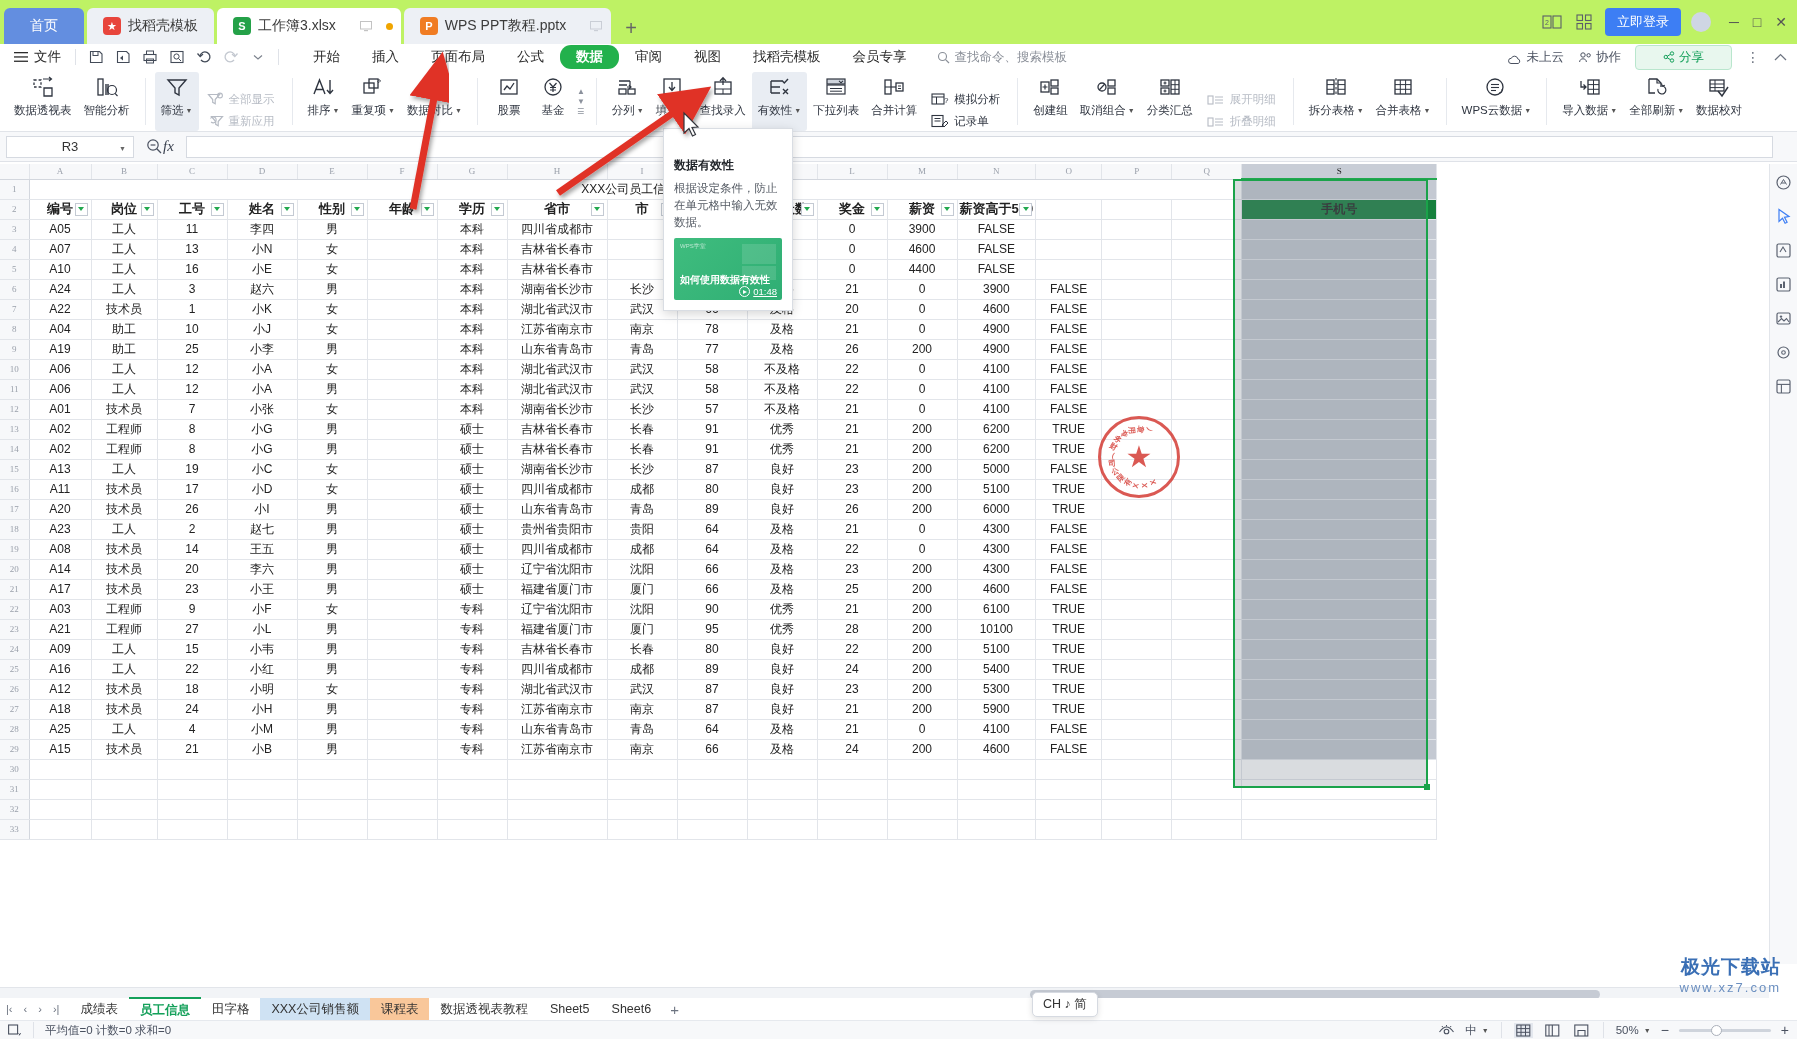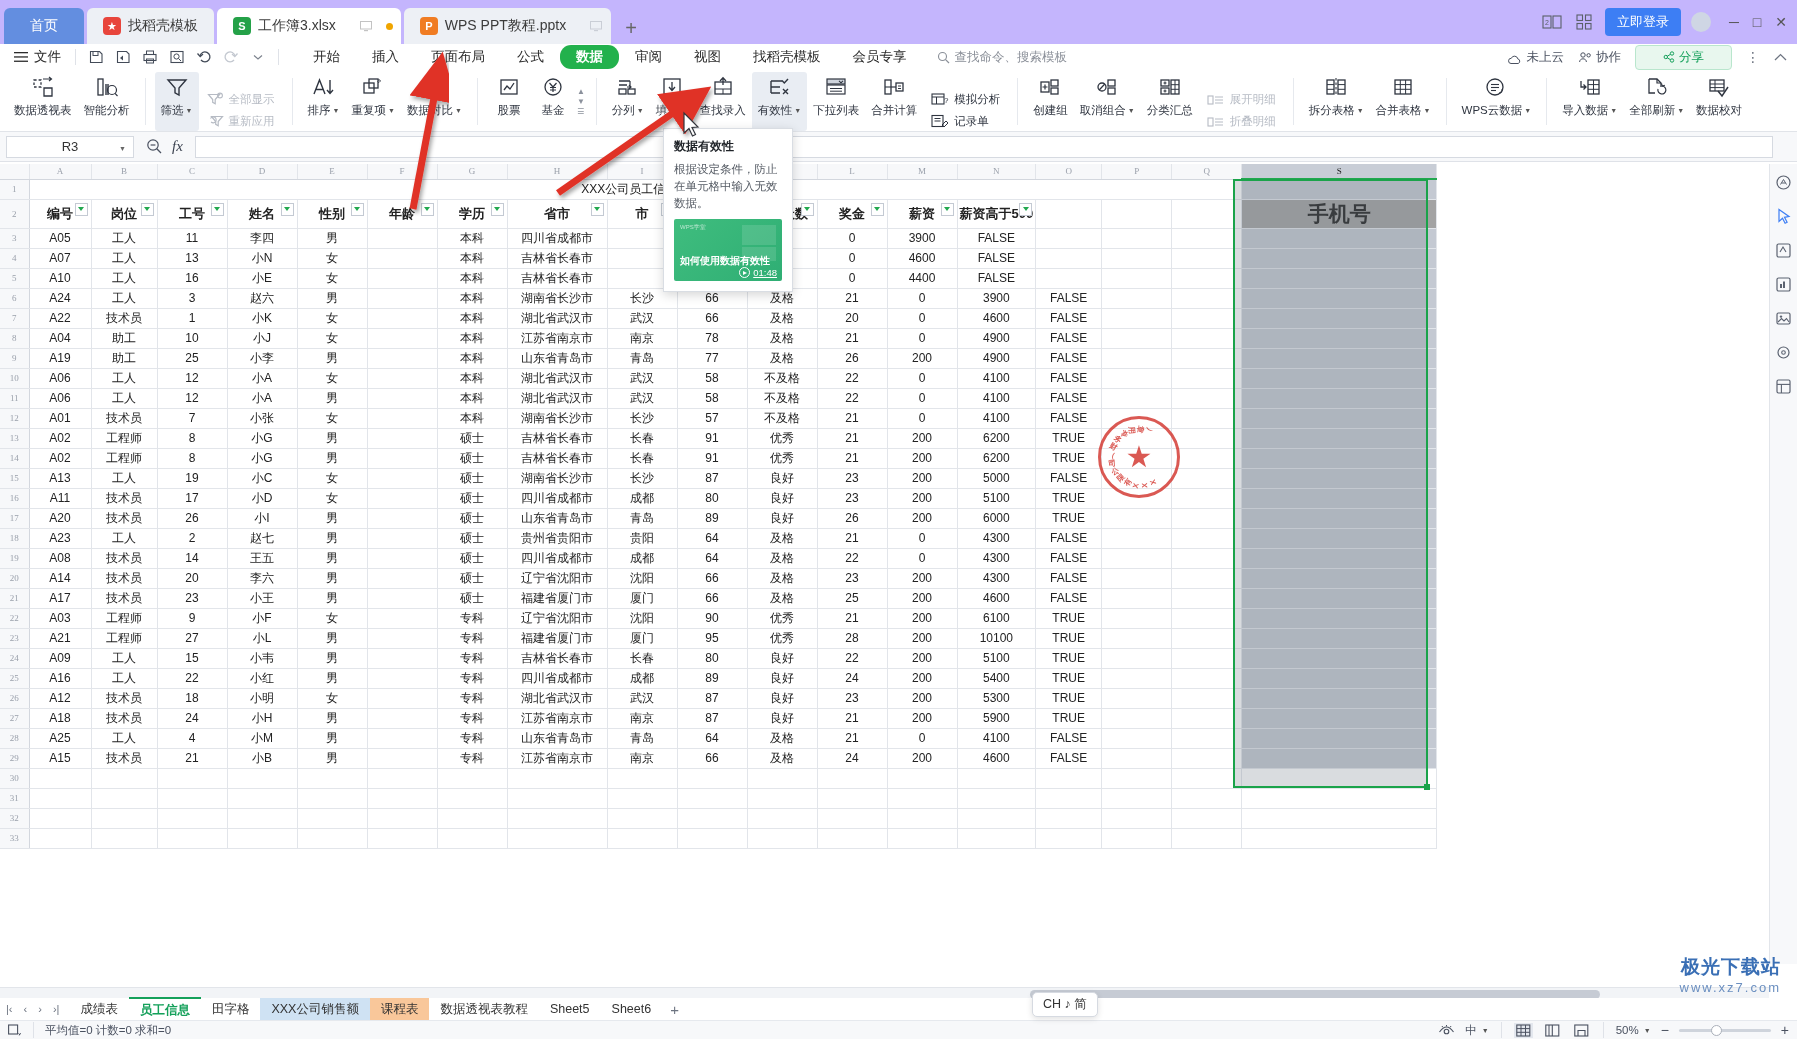--- a/index.html
+++ b/index.html
@@ -5,21 +5,21 @@
   * { box-sizing: border-box; margin:0; padding:0; }
   html,body{ width:1797px; height:1039px; overflow:hidden; }
   body{
     font-family:"Liberation Sans","DejaVu Sans",sans-serif;
     font-size:12px; color:#333; background:#fff;
     -webkit-font-smoothing:antialiased;
   }
   .app{ position:relative; width:1797px; height:1039px; }
 
   
-  .titlebar{ height:44px; background:#c4b5fd; display:flex; align-items:flex-end; position:relative; }
+  .titlebar{ height:44px; background:#bef264; display:flex; align-items:flex-end; position:relative; }
   .tb-tabs{ display:flex; align-items:flex-end; height:44px; padding-left:4px; }
   .tab{ height:36px; display:flex; align-items:center; gap:7px; padding:0 16px;
         font-size:14px; color:#3b3b3b; border-radius:6px 6px 0 0; position:relative; cursor:default; white-space:nowrap;}
   .tab.home{ background:#638ee0; color:#fff; padding:0 26px; }
   .tab.inactive{ background:#edf0f5; margin-left:3px;}
   .tab.active{ background:#fff; margin-left:3px; }
   .tab .ic{ width:18px;height:18px;border-radius:4px;display:inline-flex;align-items:center;justify-content:center;
             color:#fff;font-size:11px;font-weight:bold;}
   .ic.red{background:#e8453c;} .ic.green{background:#24a148;} .ic.orange{background:#f07c23;}
   .tab .mini{ width:14px;height:14px;opacity:.5; margin-left:16px;}
@@ -56,21 +56,21 @@
   .caret{ font-size:7px; color:#555; margin-left:2px; vertical-align:middle;}
   .rstack{ display:flex; flex-direction:column; justify-content:flex-end; gap:3px; padding:0 4px;}
   .rrow{ display:flex; align-items:center; gap:5px; font-size:11.5px; color:#2f3540; padding:2px 4px; border-radius:3px; white-space:nowrap;}
   .rrow.dis{ color:#b6bbc4; }
   .spinner{ display:flex; flex-direction:column; justify-content:center; gap:1px; color:#8b919c; font-size:8px; padding:0 2px;}
 
   
   .fbar{ height:30px; background:#f7f8fa; display:flex; align-items:center; gap:6px; padding:0 6px; border-bottom:1px solid #dfe2e8;}
   .namebox{ width:128px; height:22px; background:#fff; border:1px solid #d6dae1; display:flex; align-items:center; justify-content:center; position:relative; font-size:13px;}
   .namebox .cv{ font-size:7px; color:#666; position:absolute; right:7px; top:8px;}
-  .fx-zone{ display:flex; align-items:center; gap:9px; color:#4a5160; padding:0 6px;}
+  .fx-zone{ display:flex; align-items:center; color:#4a5160; padding:0 6px;}
   .finput{ flex:1; height:22px; background:#fff; border:1px solid #d6dae1; margin-right:18px;}
 
   
   .gridwrap{ position:absolute; left:0; top:164px; right:0; bottom:75px; background:#fff; overflow:hidden;}
   table.sheet{ border-collapse:collapse; table-layout:fixed; }
   .colhdr td{ height:15px; background:#f7f8fa; border-right:1px solid #e2e5ea; border-bottom:1px solid #d3d7de;
               text-align:center; font-size:9px; color:#9aa0ab; font-family:"Liberation Serif",serif;}
   .rowhdr{ width:29px; background:#f7f8fa; border-right:1px solid #d3d7de; border-bottom:1px solid #e2e5ea;
            text-align:center; font-size:9px; color:#9aa0ab; font-family:"Liberation Serif",serif;}
   td.cell{ border-right:1px solid #e2e5ea; border-bottom:1px solid #e2e5ea; height:20px; font-size:12px; color:#222;
@@ -88,21 +88,21 @@
   .stamp{ position:absolute; width:82px; height:82px; border:3px solid #d3352e; border-radius:50%;
           display:flex; align-items:center; justify-content:center; opacity:.82; }
   .stamp .star{ color:#d3352e; font-size:30px; line-height:1;}
   .stamp .txt{ position:absolute; width:100%; height:100%; }
   .stamp .txt span{ position:absolute; left:50%; top:50%; font-size:7.5px; color:#d3352e; font-weight:bold;
                     transform-origin:0 0; }
 
   
   .tooltip{ position:absolute; left:663px; top:128px; width:130px; background:#fff;
             border:1px solid #d9dde3; box-shadow:0 3px 10px rgba(0,0,0,.16); padding:9px 10px 10px 10px; z-index:40;}
-  .tt-title{ font-size:12px; font-weight:bold; color:#1f2328; margin-bottom:6px;}
+  .tt-title{ font-size:12px; font-weight:bold; color:#1f2328; margin-bottom:6px;margin-top:19px;}
   .tt-body{ font-size:11.5px; color:#555b64; line-height:17px;font-family:Liberation Serif, serif;}
   .tt-video{ margin-top:7px; height:62px; background:linear-gradient(135deg,#3fbd7e 0%,#2fae74 100%); position:relative; border-radius:2px; overflow:hidden;}
   .tt-video .brand{ position:absolute; left:6px; top:4px; font-size:6px; color:rgba(255,255,255,.65);}
   .tt-video .vt{ position:absolute; left:6px; bottom:13px; font-size:10px; color:#fff; font-weight:bold;}
   .tt-video .dur{ position:absolute; right:5px; bottom:3px; font-size:9.5px; color:#fff; display:flex; align-items:flex-end; gap:3px;text-decoration:underline;}
   .tt-video .pl{ width:11px;height:11px;border:1.2px solid #fff;border-radius:50%;display:inline-flex;align-items:center;justify-content:center;}
   .tt-video .pl i{ border-left:4px solid #fff; border-top:2.5px solid transparent; border-bottom:2.5px solid transparent; margin-left:1px;}
   .tt-video .sq{ position:absolute; background:rgba(255,255,255,.13);}
 
   
@@ -801,21 +801,21 @@
               </span></td>
             <td class="cell">薪资<span class="fbtn">
                 <i></i>
               </span></td>
             <td class="cell">薪资高于500<span class="fbtn">
                 <i></i>
               </span></td>
             <td class="cell"></td>
             <td class="cell"></td>
             <td class="cell"></td>
-            <td class="cell" style="background:#a3a3a3;font-weight:bold;font-size:21px;">手机号</td>
+            <td class="cell" style="background:#15803d;font-weight:bold;font-size:12px;">手机号</td>
           </tr>
           <tr>
             <td class="rowhdr">3</td>
             <td class="cell">A05</td>
             <td class="cell">工人</td>
             <td class="cell">11</td>
             <td class="cell">李四</td>
             <td class="cell">男</td>
             <td class="cell"></td>
             <td class="cell">本科</td>

